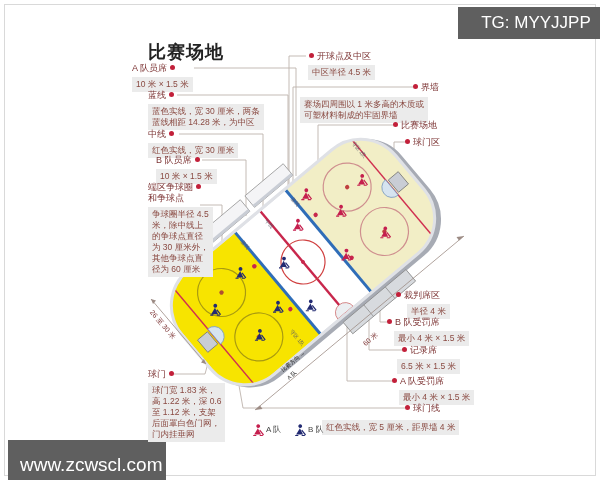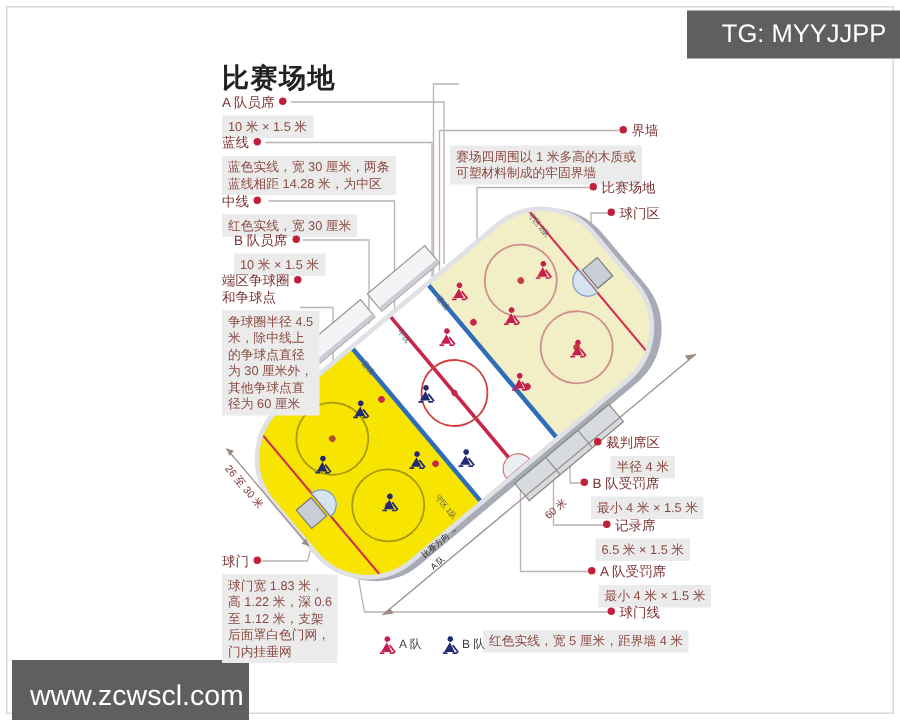--- a/index.html
+++ b/index.html
@@ -146,21 +146,21 @@
       <text style="font-size:5.5px;fill:#222" transform="translate(283,372) rotate(-40)">比赛方向 →</text>
       <text style="font-size:5.5px;fill:#222" transform="translate(289,380) rotate(-40)">A 队</text>
     </g>
   </svg>
 
   <div class="badge" id="tg-badge">TG: MYYJJPP</div>
   <div class="badge" id="site-badge">www.zcwscl.com</div>
 
   <div id="page-title">比赛场地</div>
 
-  <div class="lab" style="left:148px;top:63px">
+  <div class="lab" style="left:132px;top:63px">
     <span class="t">A 队员席</span><span class="dot"></span><br>
     <span class="chip">10 米 × 1.5 米</span>
   </div>
   <div class="lab" style="left:148px;top:90px">
     <span class="t">蓝线</span><span class="dot"></span><br>
     <span class="chip">蓝色实线，宽 30 厘米，两条
 蓝线相距 14.28 米，为中区</span>
   </div>
   <div class="lab" style="left:148px;top:129px">
     <span class="t">中线</span><span class="dot"></span><br>
@@ -182,20 +182,24 @@
   </div>
   <div class="lab" style="left:148px;top:369px">
     <span class="t">球门</span><span class="dot"></span><br>
     <span class="chip">球门宽 1.83 米，
 高 1.22 米，深 0.6
 至 1.12 米，支架
 后面罩白色门网，
 门内挂垂网</span>
   </div>
 
+  <div class="lab" style="left:306px;top:51px">
+    <span class="dot"></span><span class="t">开球点及中区</span><br>
+    <span class="chip" style="margin-left:2px">中区半径 4.5 米</span>
+  </div>
   <div class="lab" style="left:410px;top:82px">
     <span class="dot"></span><span class="t">界墙</span>
   </div>
   <div class="chip abs" style="left:300px;top:97px">赛场四周围以 1 米多高的木质或
 可塑材料制成的牢固界墙</div>
   <div class="lab" style="left:390px;top:120px">
     <span class="dot"></span><span class="t">比赛场地</span>
   </div>
   <div class="lab" style="left:402px;top:137px">
     <span class="dot"></span><span class="t">球门区</span>

